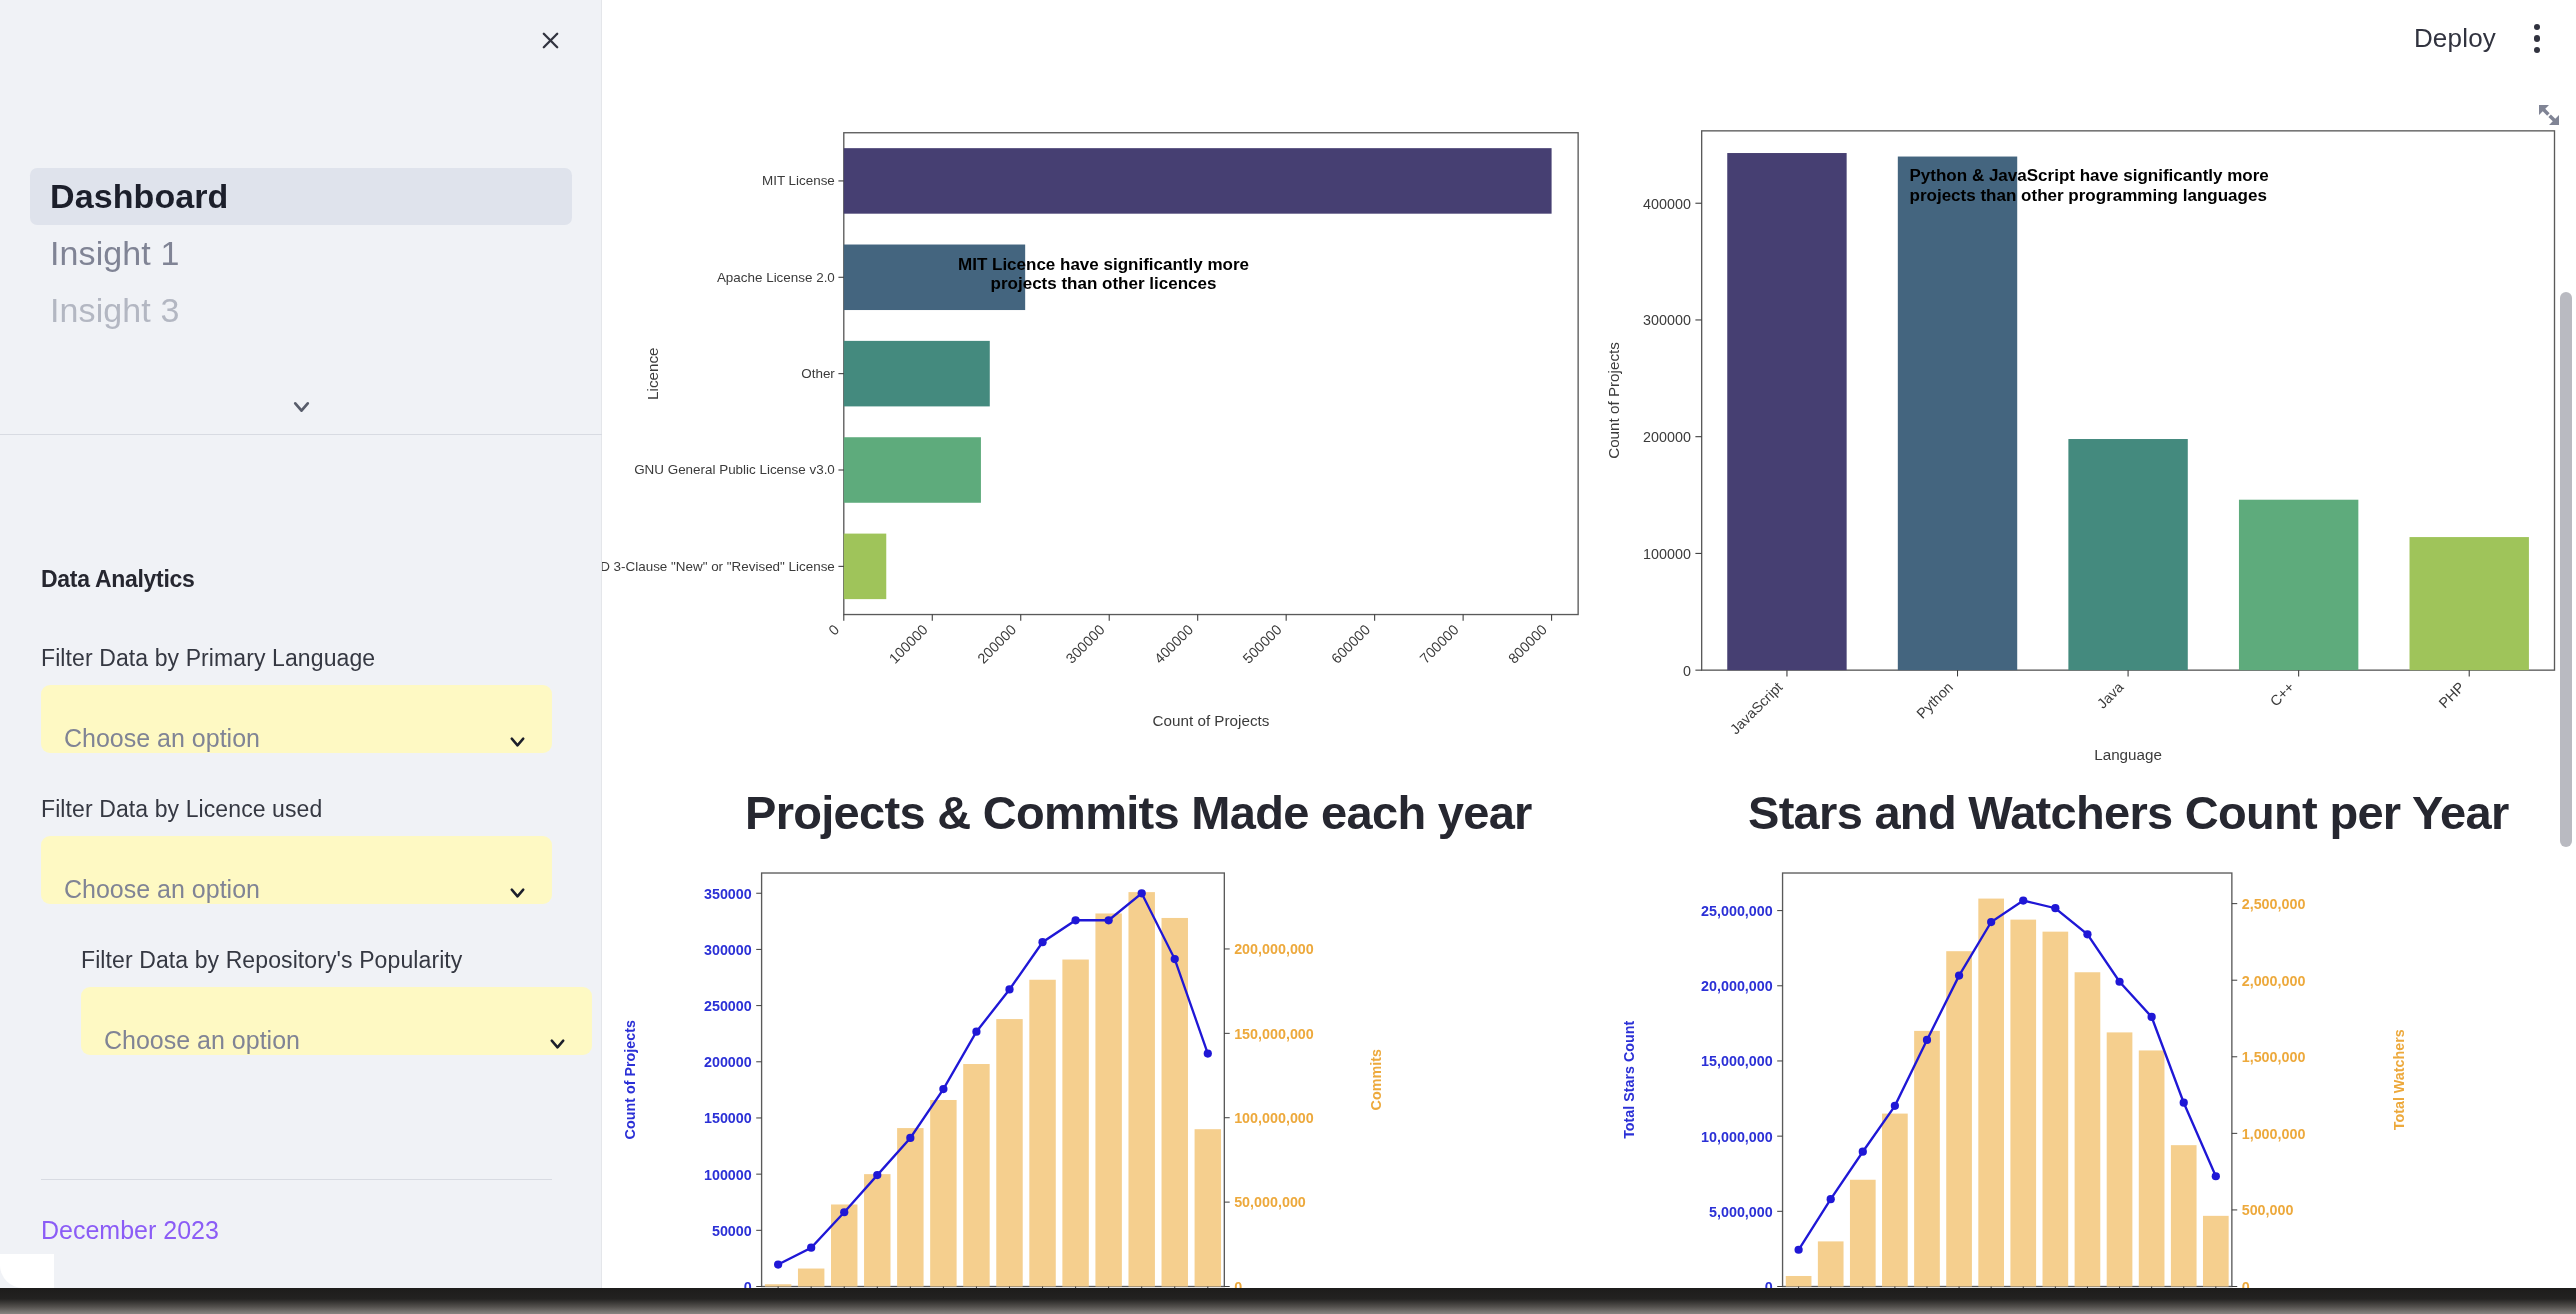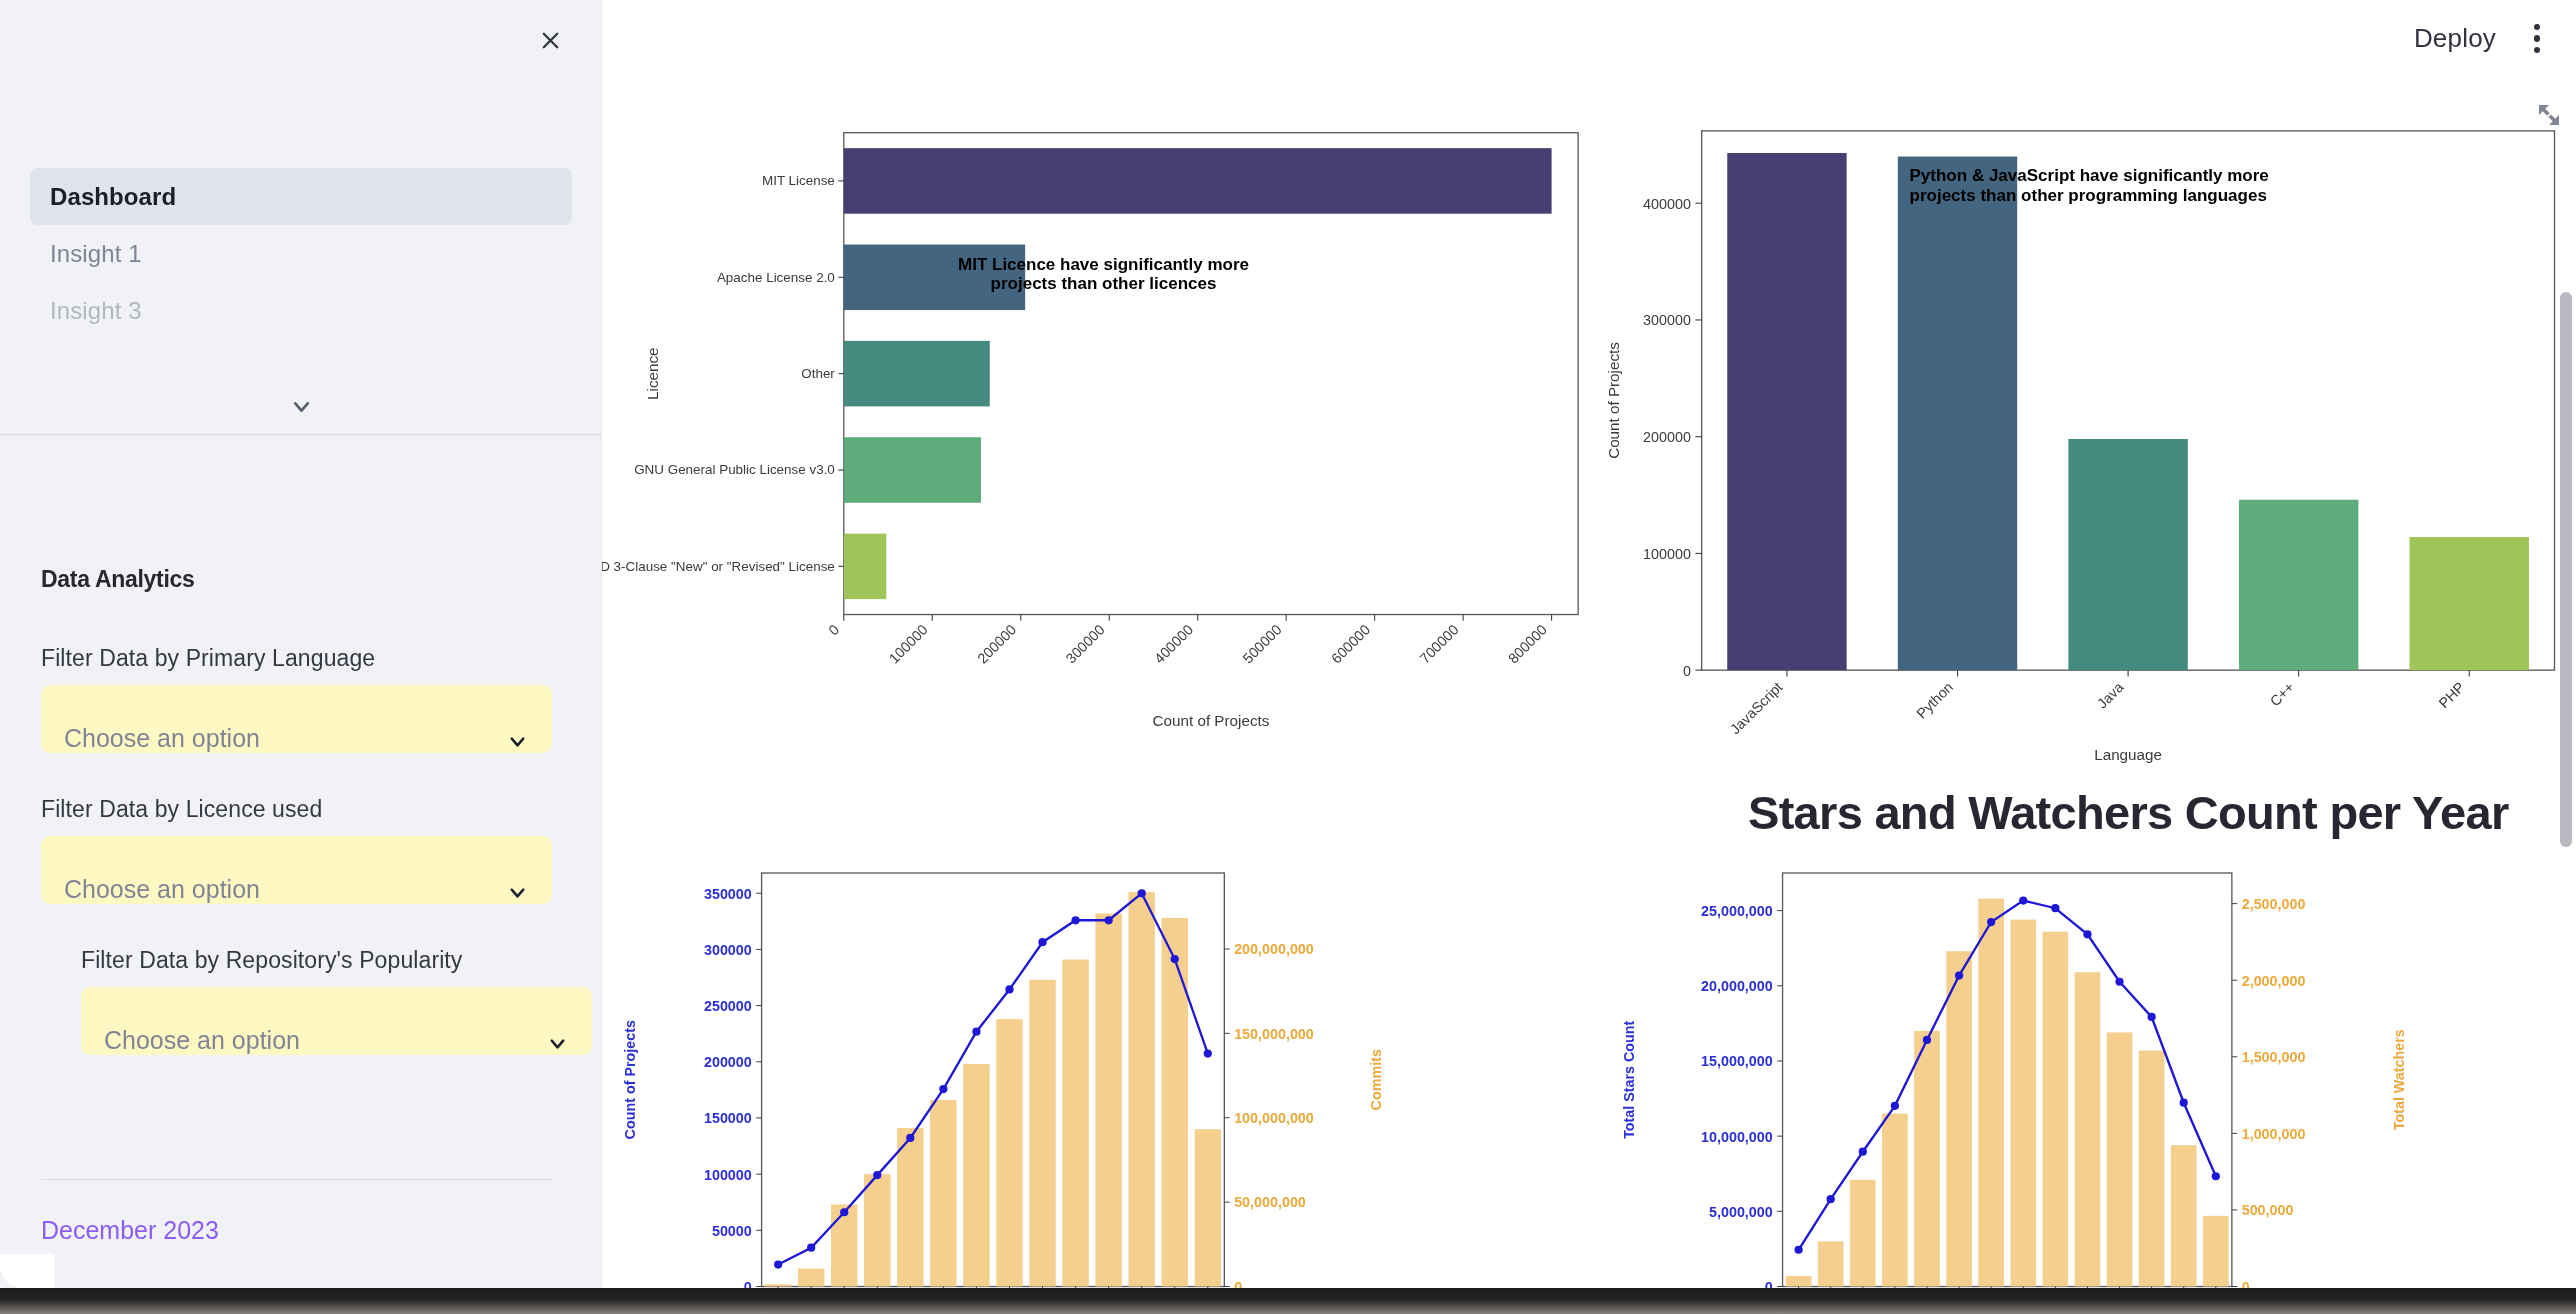--- a/index.html
+++ b/index.html
@@ -32,21 +32,21 @@
   #sidebar-close svg { width: 23px; height: 23px; }
   #nav {
     position: absolute; left: 0; top: 168px;
     width: 602px; height: 260px;
     overflow: hidden;
   }
   .nav-item {
     margin: 0 30px; height: 57px;
     display: flex; align-items: center;
     padding: 0 20px; border-radius: 7.2px;
-    font-size: 24px; color: #808495;
+    font-size: 34px; color: #808495;
     cursor: pointer; letter-spacing: 0.1px;
   }
   .nav-item.active {
     background: #dfe3ec; color: #1c1f2b; font-weight: 700;
   }
   .nav-item.faded { color: #b3b7c2; }
   #nav-scroll-chevron {
     position: absolute; left: 0; top: 394px; width: 602px;
     display: flex; justify-content: center; cursor: pointer;
   }
@@ -287,20 +287,21 @@
           <text x="116" y="277.0909090909091" font-size="16" font-family="&quot;Liberation Sans&quot;, sans-serif" fill="#3b3b3b" text-anchor="end" font-weight="normal">300000</text>
           <line x1="121" y1="140.78787878787875" x2="128" y2="140.78787878787875" stroke="#3b3b3b" stroke-width="1.2"></line>
           <text x="116" y="146.78787878787875" font-size="16" font-family="&quot;Liberation Sans&quot;, sans-serif" fill="#3b3b3b" text-anchor="end" font-weight="normal">400000</text>
           <text x="604" y="762" font-size="17" font-family="&quot;Liberation Sans&quot;, sans-serif" fill="#3b3b3b" text-anchor="middle" font-weight="normal">Language</text>
           <text x="36" y="361" font-size="17" font-family="&quot;Liberation Sans&quot;, sans-serif" fill="#3b3b3b" text-anchor="middle" font-weight="normal" transform="rotate(-90 36 361)">Count of Projects</text>
           <text x="360" y="116" font-size="19" font-family="&quot;Liberation Sans&quot;, sans-serif" fill="#000" text-anchor="start" font-weight="bold"><tspan x="360" dy="0">Python &amp; JavaScript have significantly more</tspan><tspan x="360" dy="22">projects than other programming languages</tspan></text>
         </svg>
     </div>
 
     <div class="chart-card" id="card-3" style="left:0px; top:708px; width:1003px; height:503px;">
+      <div class="chart-title" style="position:absolute; left:143px; top:0px;">Projects &amp; Commits Made each year</div>
       <svg class="plot" id="svg3" width="1003" height="503" style="top:54px;" viewBox="0 0 1120 562">
           <rect x="178" y="38" width="517" height="462" fill="#fff" stroke="#5a5a5a" stroke-width="1.5"></rect>
           <rect x="181.69285714285715" y="497.4891304347826" width="29.542857142857144" height="2.510869565217391" fill="#f5cf8e"></rect>
           <line x1="196.46428571428572" y1="500" x2="196.46428571428572" y2="506" stroke="#3b3b3b" stroke-width="1.1"></line>
           <rect x="218.6214285714286" y="479.9130434782609" width="29.542857142857144" height="20.08695652173913" fill="#f5cf8e"></rect>
           <line x1="233.39285714285717" y1="500" x2="233.39285714285717" y2="506" stroke="#3b3b3b" stroke-width="1.1"></line>
           <rect x="255.55" y="408.35326086956525" width="29.542857142857144" height="91.64673913043478" fill="#f5cf8e"></rect>
           <line x1="270.32142857142856" y1="500" x2="270.32142857142856" y2="506" stroke="#3b3b3b" stroke-width="1.1"></line>
           <rect x="292.4785714285714" y="374.45652173913044" width="29.542857142857144" height="125.54347826086956" fill="#f5cf8e"></rect>
           <line x1="307.25" y1="500" x2="307.25" y2="506" stroke="#3b3b3b" stroke-width="1.1"></line>

